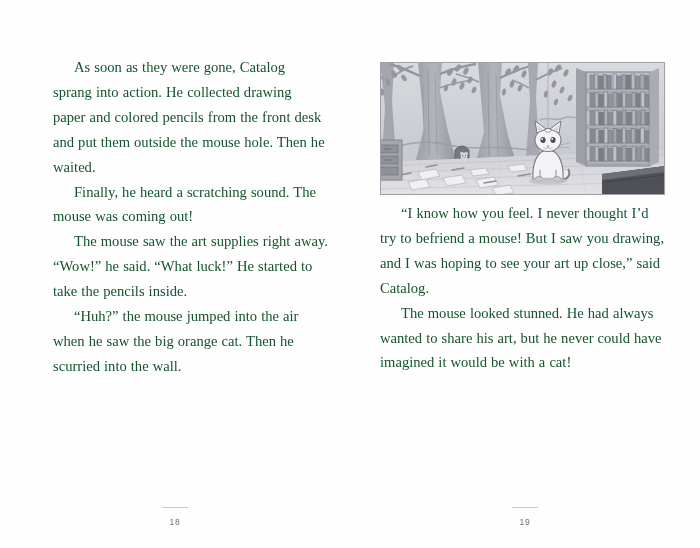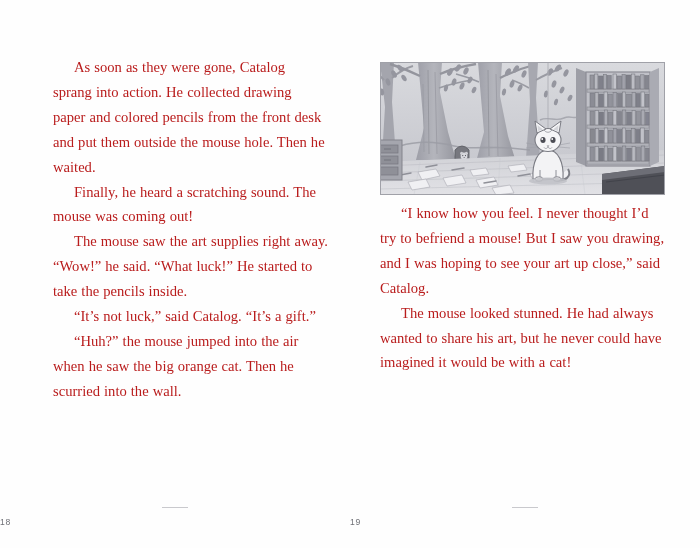--- a/index.html
+++ b/index.html
@@ -26,21 +26,21 @@
     width: 350px;
     height: 548px;
     box-sizing: border-box;
   }
   .page-left  { padding: 55px 22px 0 53px; }
   .page-right { padding: 55px 33px 0 30px; }
 
   .body-text {
     font-size: 14.6px;
     line-height: 24.9px;
-    color: #b91c1c;
+    color: #14532d;
     text-align: left;
     letter-spacing: 0.0px;
     word-spacing: 0.4px;
   }
   .para {
     margin: 0;
     text-indent: 21px;
   }
 
   
@@ -54,21 +54,21 @@
     width: 285px;
     height: 133px;
   }
 
   
   .folio {
     position: absolute;
     bottom: 19px;
     left: 0;
     width: 100%;
-    text-align: left;
+    text-align: center;
     user-select: none;
   }
   .folio-rule {
     width: 26px;
     height: 0;
     margin: 0 auto 3px auto;
     border-top: 1px solid #c9c9cd;
   }
   .folio-num {
     font-size: 8.6px;
@@ -80,21 +80,20 @@
 </head>
 <body>
 
 <div class="spread">
 
   <div class="page page-left">
     <div class="body-text">
       <p class="para">As soon as they were gone, Catalog sprang into action. He collected drawing paper and colored pencils from the front desk and put them outside the mouse hole. Then he waited.</p>
       <p class="para">Finally, he heard a scratching sound. The mouse was coming out!</p>
       <p class="para">The mouse saw the art supplies right away. “Wow!” he said. “What luck!” He started to take the pencils inside.</p>
-      <p class="para">“It’s not luck,” said Catalog. “It’s a gift.”</p>
       <p class="para">“Huh?” the mouse jumped into the air when he saw the big orange cat. Then he scurried into the wall.</p>
     </div>
     <div class="folio">
       <div class="folio-rule"></div>
       <span class="folio-num">18</span>
     </div>
   </div>
 
   <div class="page page-right">
 

